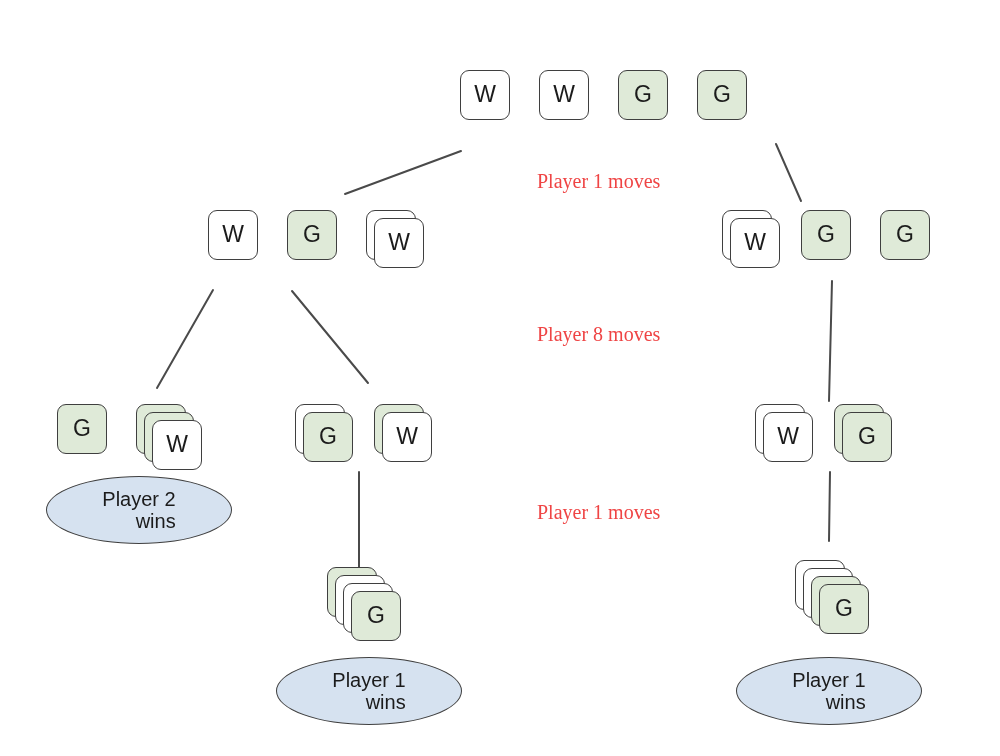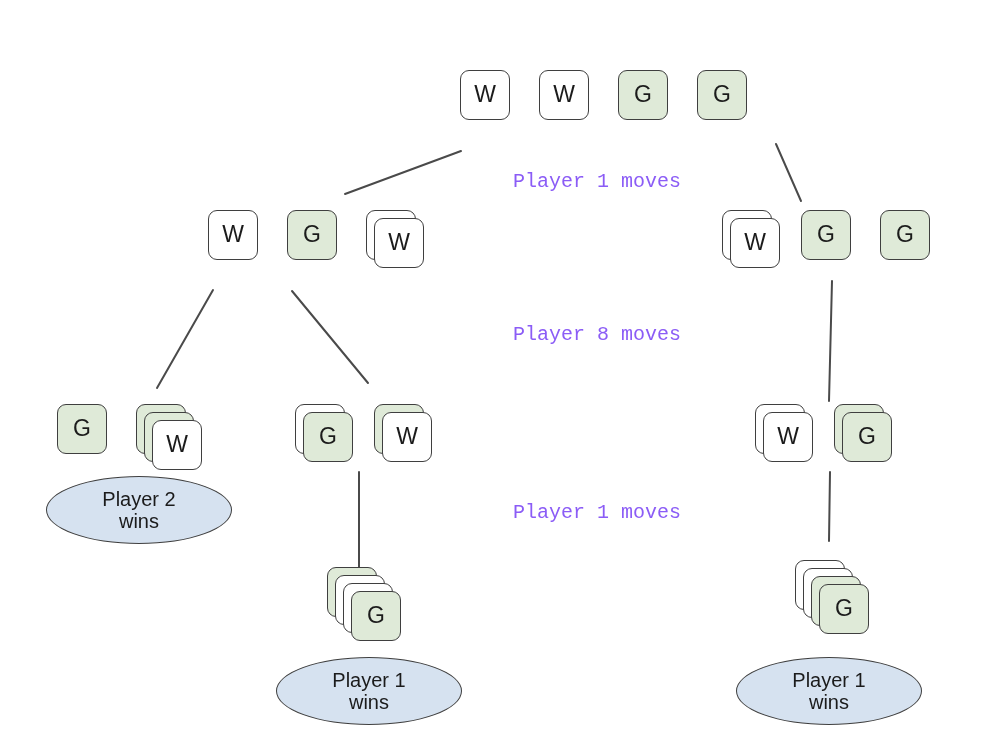--- a/index.html
+++ b/index.html
@@ -54,42 +54,43 @@
     background: #dfead8;
   }
   .card.white {
     background: #ffffff;
   }
 
   
   .stage-label {
     position: absolute;
     font-size: 20px;
-    color: #8b5cf6;
+    color: #ef4444;
     white-space: nowrap;
-    font-family: Liberation Mono, monospace;
+    font-family: Liberation Serif, serif;
+    margin-left: 24px;
   }
 
   
   .outcome {
     position: absolute;
     background: #d6e2f0;
     border: 1.6px solid #3f3f3f;
     border-radius: 50%;
     box-sizing: border-box;
     display: flex;
     align-items: center;
     justify-content: center;
     text-align: center;
     font-size: 20px;
     line-height: 1.12;
     color: #1b1b1b;
     font-family: "Liberation Sans", sans-serif;
   }
-  .outcome span { display: block; }
+  .outcome span { display: block; text-align: right; }
 </style>
 </head>
 <body>
 
 <div id="canvas">
   <svg id="edges" viewBox="0 0 1000 756" xmlns="http://www.w3.org/2000/svg">
       <line x1="461" y1="151" x2="345" y2="194" stroke="#4a4a4a" stroke-width="2" stroke-linecap="round"></line>
       <line x1="776" y1="144" x2="801" y2="201" stroke="#4a4a4a" stroke-width="2" stroke-linecap="round"></line>
       <line x1="213" y1="290" x2="157" y2="388" stroke="#4a4a4a" stroke-width="2" stroke-linecap="round"></line>
       <line x1="292" y1="291" x2="368" y2="383" stroke="#4a4a4a" stroke-width="2" stroke-linecap="round"></line>

